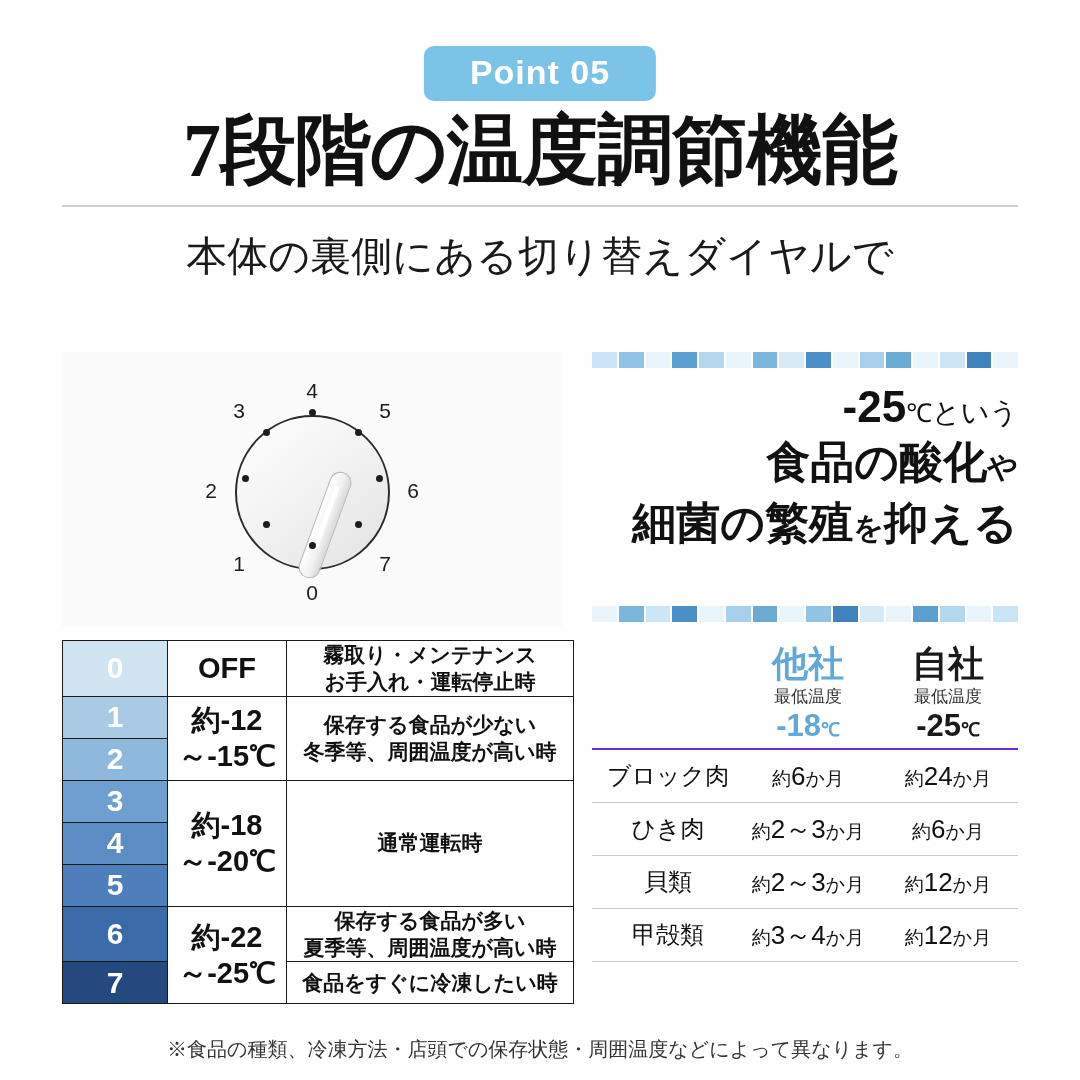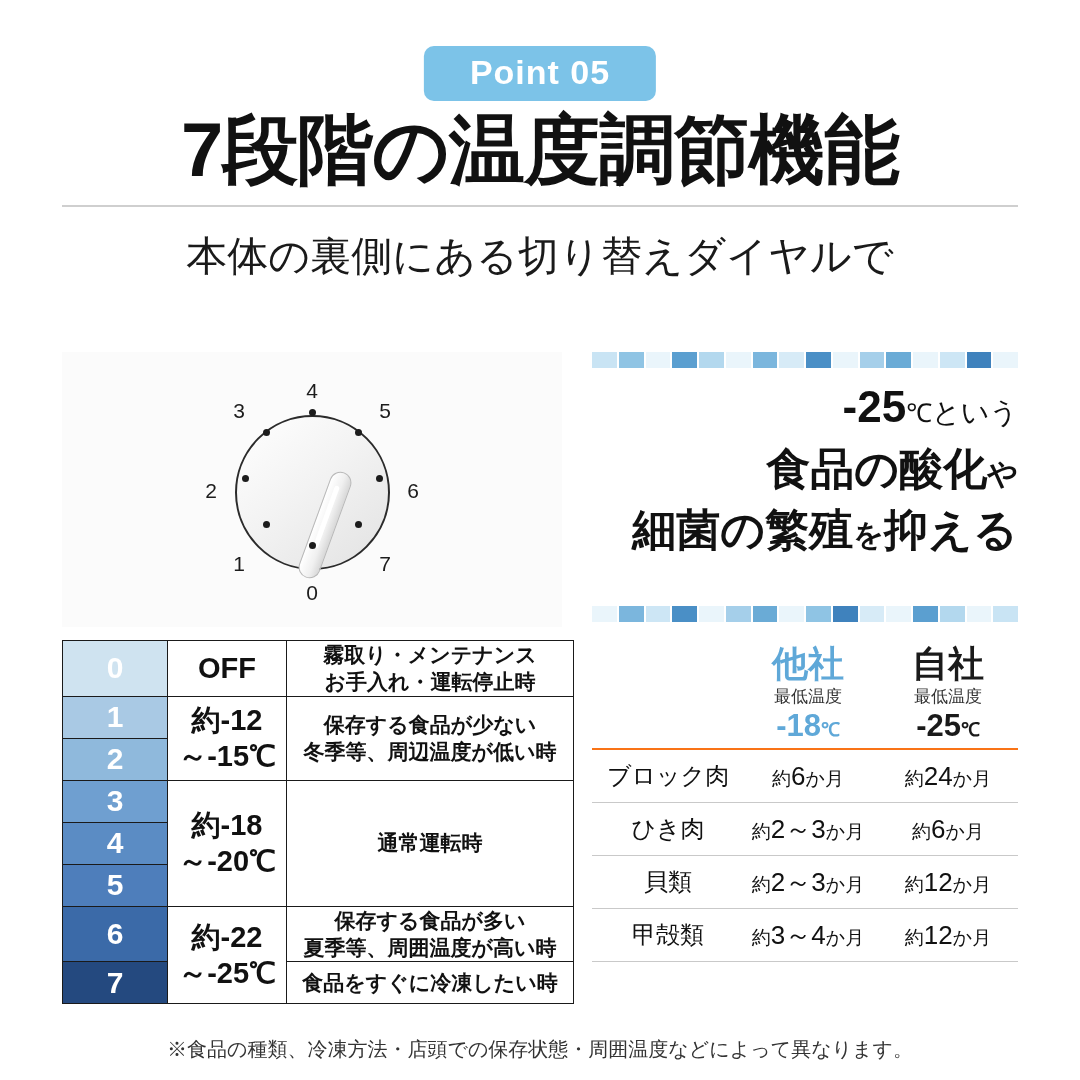--- a/index.html
+++ b/index.html
@@ -37,20 +37,21 @@
     position: absolute;
     top: 100px;
     left: 0;
     width: 1080px;
     text-align: center;
     font-size: 76px;
     font-weight: bold;
     letter-spacing: -1px;
     color: #111111;
     white-space: nowrap;
+    font-family: Liberation Serif, serif;
   }
 
   .title-rule {
     position: absolute;
     top: 205px;
     left: 62px;
     width: 956px;
     height: 2px;
     background: #cfcfcf;
   }
@@ -153,21 +154,21 @@
     top: 382px;
     width: 426px;
     text-align: right;
     color: #111111;
   }
   .rt-line1 { font-size: 34px; white-space: nowrap; }
   .rt-line1 .big { font-size: 44px; font-weight: bold; }
   .rt-line1 .unit { font-size: 26px; }
   .rt-line1 .tail { font-size: 28px; }
   .rt-line2 { font-size: 30px; margin-top: 6px; white-space: nowrap; }
-  .rt-line3 { font-size: 44px; font-weight: bold; margin-top: 8px; white-space: nowrap; font-family: Liberation Serif, serif; }
+  .rt-line3 { font-size: 44px; font-weight: bold; margin-top: 1px; white-space: nowrap; font-family: Liberation Serif, serif; }
   .rt-line3 .sm { font-size: 30px; font-weight: bold; }
   .rt-line4 { font-size: 44px; font-weight: bold; margin-top: 2px; white-space: nowrap; }
   .rt-line4 .sm { font-size: 30px; font-weight: bold; }
 
   
   .left-table {
     position: absolute;
     left: 62px;
     top: 640px;
     width: 512px;
@@ -210,21 +211,21 @@
     width: 426px;
     border-collapse: collapse;
     table-layout: fixed;
   }
   .cmp-table td {
     padding: 0;
     text-align: center;
     vertical-align: middle;
     border-bottom: 1px solid #c9c9c9;
   }
-  .cmp-head td { border-bottom: 2px solid #f97316; height: 108px; }
+  .cmp-head td { border-bottom: 2px solid #6d28d9; height: 108px; }
   .cmp-label {
     width: 140px;
     text-align: left;
     font-size: 24px;
     padding-left: 6px !important;
     color: #111;
   }
   .cmp-title-other {
     font-size: 36px;
     font-weight: bold;
@@ -369,21 +370,21 @@
     </td>
   </tr>
   <tr>
     <td class="lt-level" style="background:#a9c9e4;">1</td>
     <td class="lt-temp" rowspan="2">
       <div>約-12</div>
       <div>～-15℃</div>
     </td>
     <td class="lt-desc" rowspan="2">
       <div>保存する食品が少ない</div>
-      <div>冬季等、周辺温度が低い時</div>
+      <div>冬季等、周囲温度が高い時</div>
     </td>
   </tr>
   <tr>
     <td class="lt-level" style="background:#8fb9dc;">2</td>
   </tr>
   <tr>
     <td class="lt-level" style="background:#6f9fd0;">3</td>
     <td class="lt-temp" rowspan="3">
       <div>約-18</div>
       <div>～-20℃</div>

